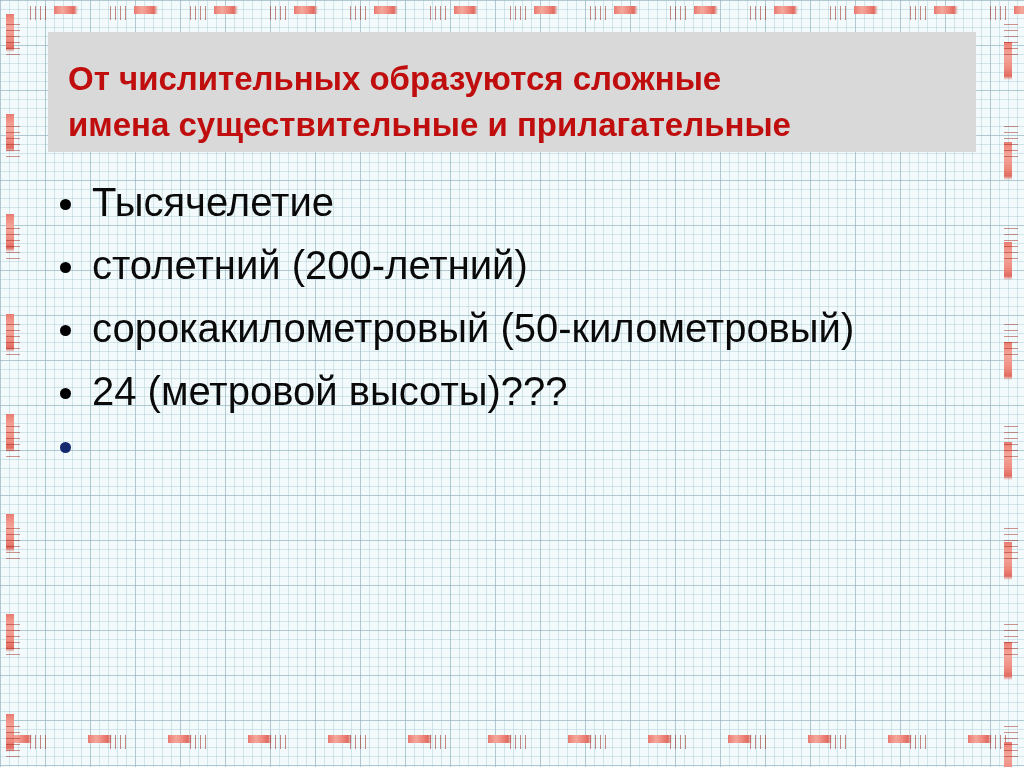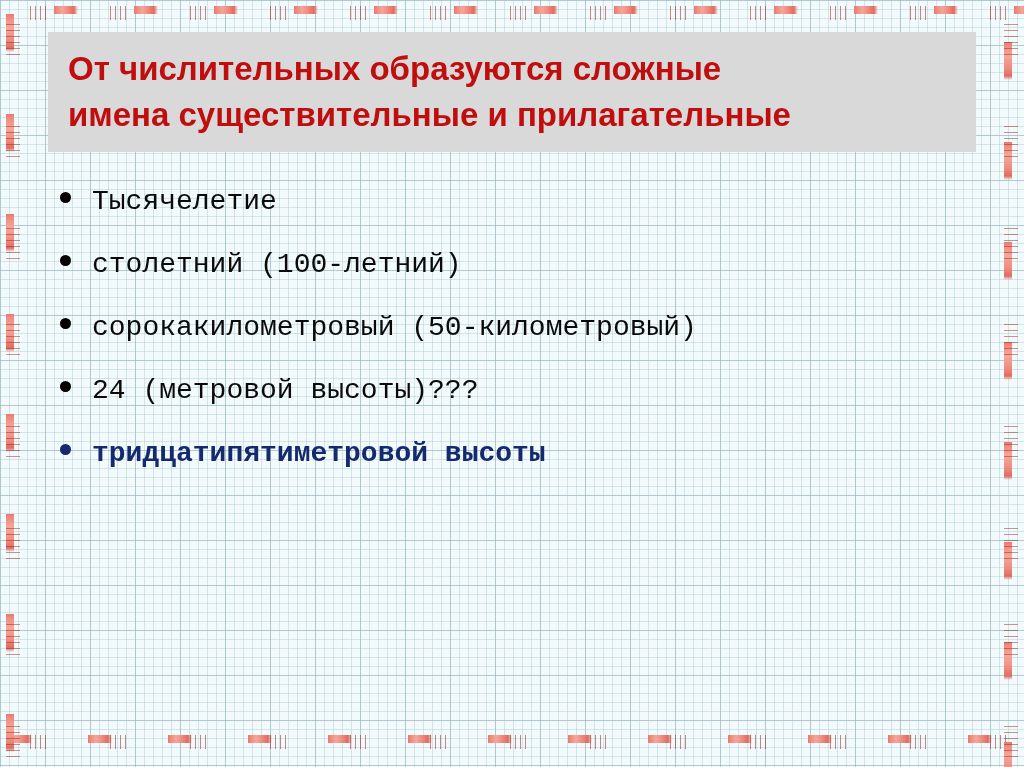--- a/index.html
+++ b/index.html
@@ -134,21 +134,21 @@
 
   
   #title-box {
     position: absolute;
     left: 48px;
     top: 32px;
     width: 928px;
     height: 120px;
     background: #d9d9d9;
     box-sizing: border-box;
-    padding: 14px 20px 0 20px;
+    padding: 24px 20px 0 20px;
   }
   #title-text {
     color: #c00d0d;
     font-family: "Liberation Sans", sans-serif;
     font-weight: bold;
     font-size: 33px;
     line-height: 46px;
     letter-spacing: 0px;
     white-space: pre-line;
   }
@@ -176,22 +176,22 @@
   }
   .bullet-dot .dot {
     display: inline-block;
     width: 11px;
     height: 11px;
     border-radius: 50%;
     background: #000000;
     vertical-align: middle;
   }
   .bullet-text {
-    font-family: Liberation Mono, monospace;
-    font-size: 28px;
+    font-family: Liberation Sans, sans-serif;
+    font-size: 40px;
     line-height: 40px;
     color: #0a0a0a;
     white-space: nowrap;
   }
   .row-highlight .bullet-text {
     font-weight: bold;
     color: #14296e;
   }
   .row-highlight .bullet-dot .dot {
     background: #14296e;
@@ -215,32 +215,31 @@
   <div id="bullet-list">
 
     <div class="bullet-row">
       <span class="bullet-dot"><span class="dot"></span></span>
       <span class="bullet-text">Тысячелетие</span>
     </div>
 
 
     <div class="bullet-row">
       <span class="bullet-dot"><span class="dot"></span></span>
-      <span class="bullet-text">столетний (100-летний)</span>
+      <span class="bullet-text">столетний (200-летний)</span>
     </div>
 
     <div class="bullet-row">
       <span class="bullet-dot"><span class="dot"></span></span>
       <span class="bullet-text">сорокакилометровый (50-километровый)</span>
     </div>
 
     <div class="bullet-row">
       <span class="bullet-dot"><span class="dot"></span></span>
       <span class="bullet-text">24 (метровой высоты)???</span>
     </div>
 
     <div class="bullet-row row-highlight">
       <span class="bullet-dot"><span class="dot"></span></span>
-      <span class="bullet-text">тридцатипятиметровой высоты</span>
     </div>
 
   </div>
 </div>
 
 </body></html>

